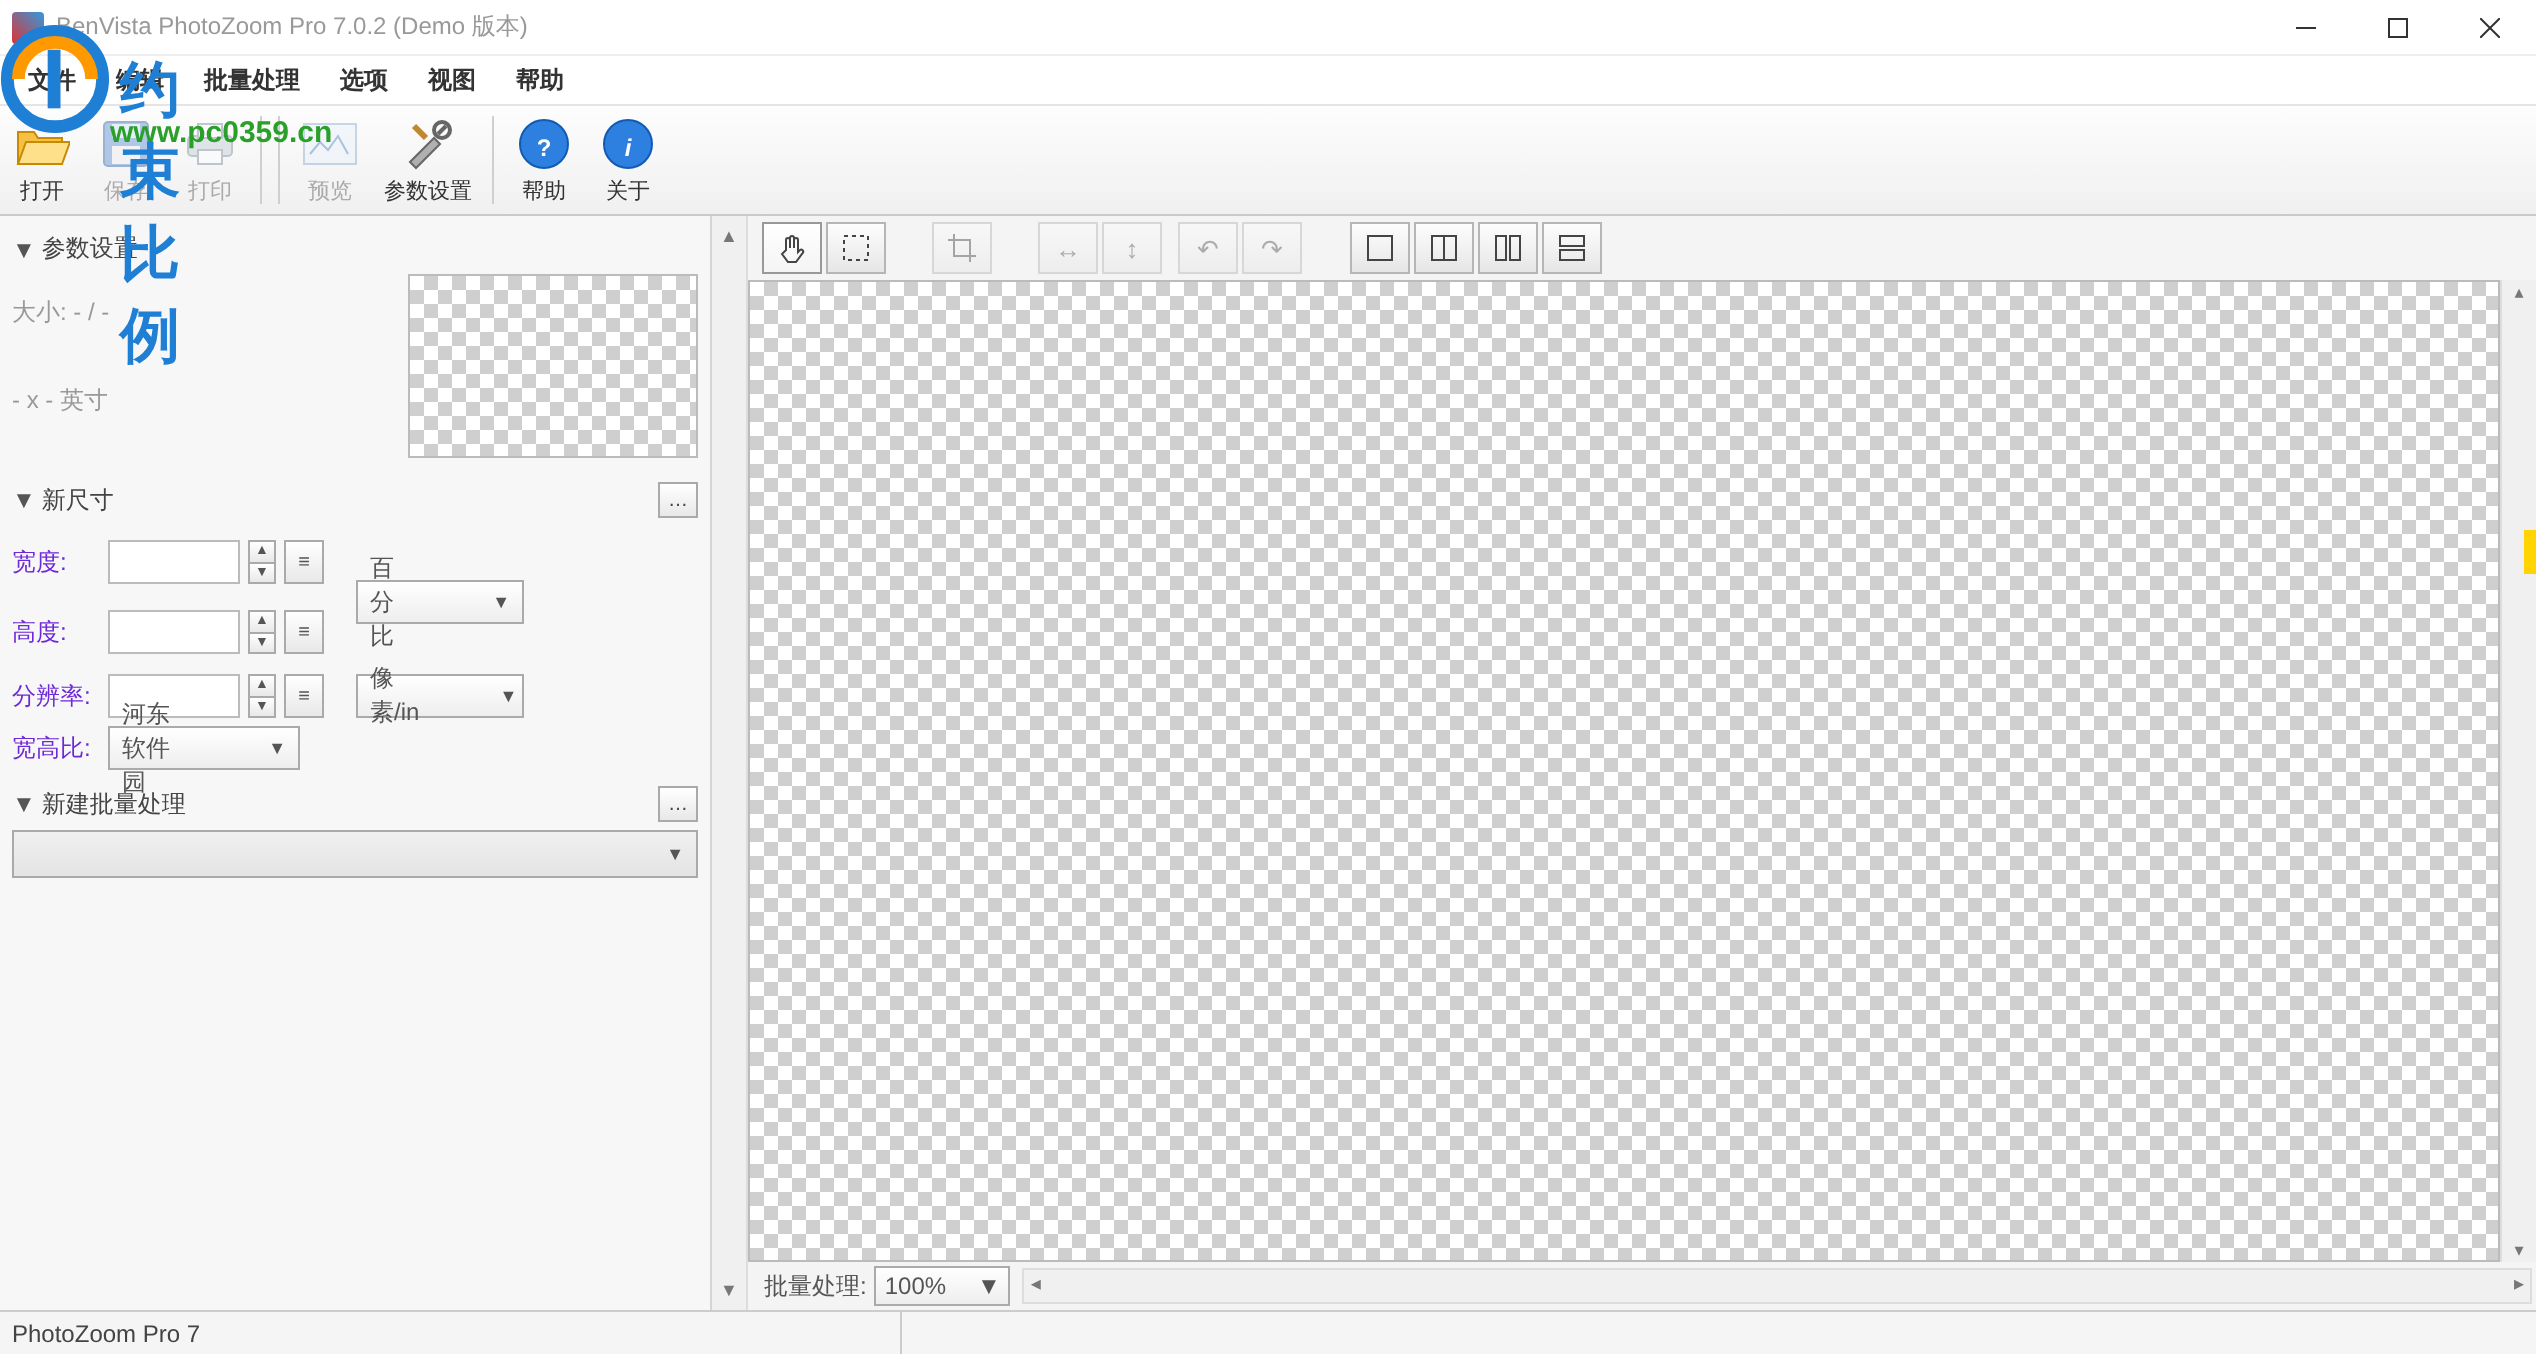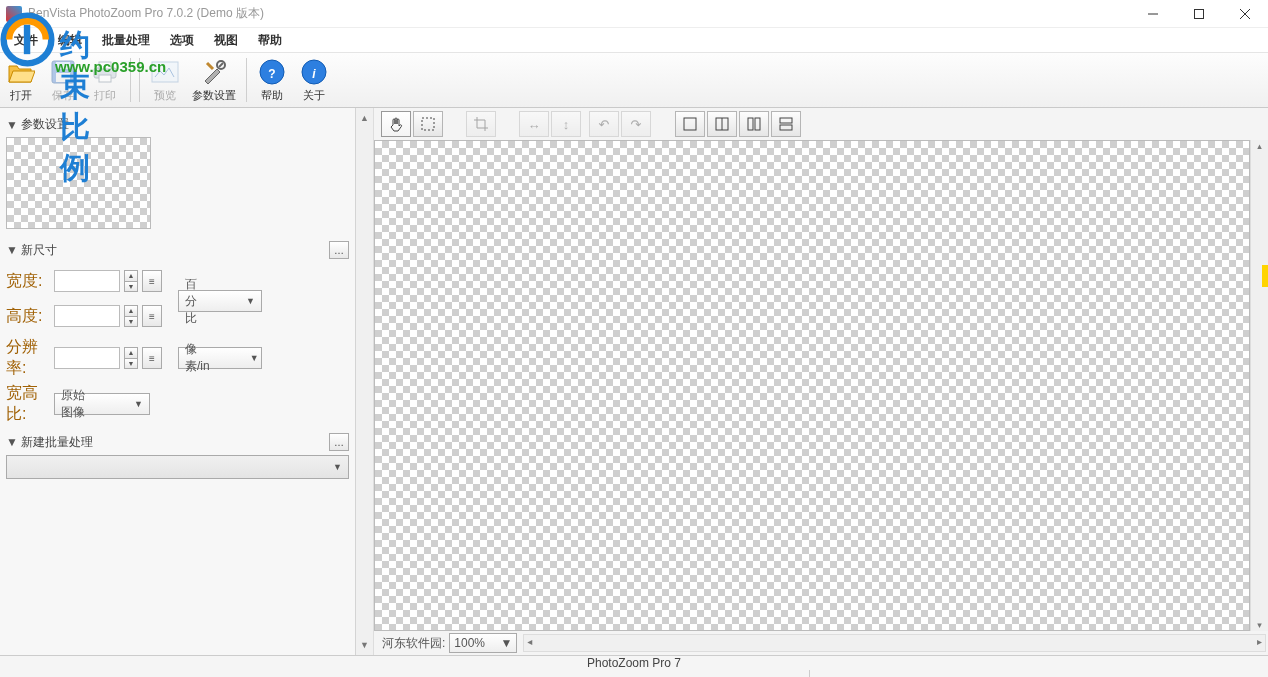--- a/index.html
+++ b/index.html
@@ -36,21 +36,21 @@
 
 
 .sidebar { width: 356px; background: #f7f7f7; border-right: 1px solid #d4d4d4; padding: 4px 6px; overflow:hidden; }
 .section-hdr { display: flex; align-items: center; font-size: 12px; color: #444; margin: 4px 0 4px 0; }
 .section-hdr .tri { margin-right: 3px; color:#555 }
 .thumb-area { display: flex; gap: 8px; }
 .thumb-info { flex: 1; color: #999; font-size: 12px; line-height: 2.2; padding-top:6px;}
 .thumb { width: 145px; height: 92px; background-image: repeating-conic-gradient(#cfcfcf 0 25%, #fff 0 50%); background-size: 14px 14px; border: 1px solid #bbb; }
 
 .row { display: flex; align-items: center; margin: 4px 0; gap: 4px; }
-.row label { width: 44px; color: #a16207; font-size: 16px; text-align: left; }
+.row label { width: 44px; color: #6d28d9; font-size: 12px; text-align: left; }
 .input { width: 66px; height: 22px; border: 1px solid #bbb; background: #fff; }
 .spin { display:flex; flex-direction:column; width:14px; height:22px; }
 .spin div { flex:1; border:1px solid #aaa; background:linear-gradient(#fff,#e8e8e8); font-size:7px; display:flex; align-items:center; justify-content:center; color:#555;}
 .spin div:first-child{border-bottom:none;}
 .linkbtn { width: 20px; height: 22px; border:1px solid #aaa; background:linear-gradient(#fff,#e8e8e8); display:flex;align-items:center;justify-content:center; font-size:10px; color:#555;}
 .combo { height: 22px; border: 1px solid #aaa; background: linear-gradient(#fff,#eee); display: flex; align-items: center; padding: 0 6px; justify-content: space-between; color:#555;gap:40px;}
 .combo .dd { color:#555; font-size:9px;}
 .more-btn { width: 20px; height: 18px; border:1px solid #aaa; background:linear-gradient(#fff,#e8e8e8); display:flex; align-items:center; justify-content:center; font-size:10px; color:#444; margin-left:auto;}
 
 
@@ -73,21 +73,21 @@
 .vscroll::after{content:"▾"; position:absolute; left:0; bottom:1px; width:100%; text-align:center; color:#777; font-size:9px;}
 
 .preview-footer { height: 24px; display: flex; align-items: center; background:#f4f4f4; gap:4px; padding-left:4px;}
 .preview-footer .lbl { color:#555; font-size:12px; margin-left:4px;}
 .preview-footer .zoom { width:68px; height:20px; border:1px solid #aaa; background:linear-gradient(#fff,#eee); display:flex; align-items:center; justify-content:space-between; padding:0 4px; color:#555;}
 .hscroll { flex:1; height:18px; background:#f0f0f0; border:1px solid #ddd; margin:0 2px; position:relative;}
 .hscroll::before{content:"◂"; position:absolute; left:3px; top:1px; color:#777; font-size:10px;}
 .hscroll::after{content:"▸"; position:absolute; right:3px; top:1px; color:#777; font-size:10px;}
 
 
-.statusbar { height: 22px; border-top: 1px solid #ccc; display:flex; align-items:center; padding:0 6px; background:#f5f5f5; color:#444;flex-direction:column;}
+.statusbar { height: 22px; border-top: 1px solid #ccc; display:flex; align-items:center; padding:0 6px; background:#f5f5f5; color:#444;}
 .statusbar .sep-v { width:1px; height:100%; background:#ccc; margin-left:350px;}
 
 
 .rnub { position:absolute; right:0; top:265px; width:6px; height:22px; background:#ffd400;}
 
 svg { display:block; }
 </style>
 </head>
 <body>
 
@@ -207,20 +207,25 @@
 </div>
 
 <div class="main">
 
   <div class="sidebar">
     <div class="section-hdr">
       <span class="tri">▼</span>
       <span>参数设置</span>
     </div>
     <div class="thumb-area">
+      <div class="thumb-info">
+        <div>大小: - / -</div>
+        <div style="height:18px"></div>
+        <div>- x -  英寸</div>
+      </div>
       <div class="thumb"></div>
     </div>
 
     <div style="height:8px"></div>
     <div class="section-hdr">
       <span class="tri">▼</span>
       <span>新尺寸</span>
       <div class="more-btn">…</div>
     </div>
 
@@ -259,21 +264,21 @@
       <div style="width:8px"></div>
       <div class="combo" style="width:84px">
         <span>像素/in</span>
           <span class="dd">▼</span>
       </div>
     </div>
 
     <div class="row" style="margin-top:2px">
       <label>宽高比:</label>
       <div class="combo" style="width:96px">
-        <span>原始图像</span>
+        <span>河东软件园</span>
           <span class="dd">▼</span>
       </div>
     </div>
 
     <div class="section-hdr" style="margin-top:8px">
       <span class="tri">▼</span>
       <span>新建批量处理</span>
       <div class="more-btn">…</div>
     </div>
     <div class="combo" style="width:100%; height:24px; background:linear-gradient(#f0f0f0,#e4e4e4);">
@@ -343,21 +348,21 @@
           </div>
       </div>
     </div>
 
     <div class="canvas-wrap">
       <div class="canvas"></div>
       <div class="vscroll"></div>
     </div>
 
     <div class="preview-footer">
-      <span class="lbl">河东软件园:</span>
+      <span class="lbl">批量处理:</span>
       <div class="zoom">
         <span>100%</span>
           <span class="dd">▼</span>
       </div>
       <div class="hscroll"></div>
     </div>
   </div>
 </div>
 
 <div class="statusbar">

